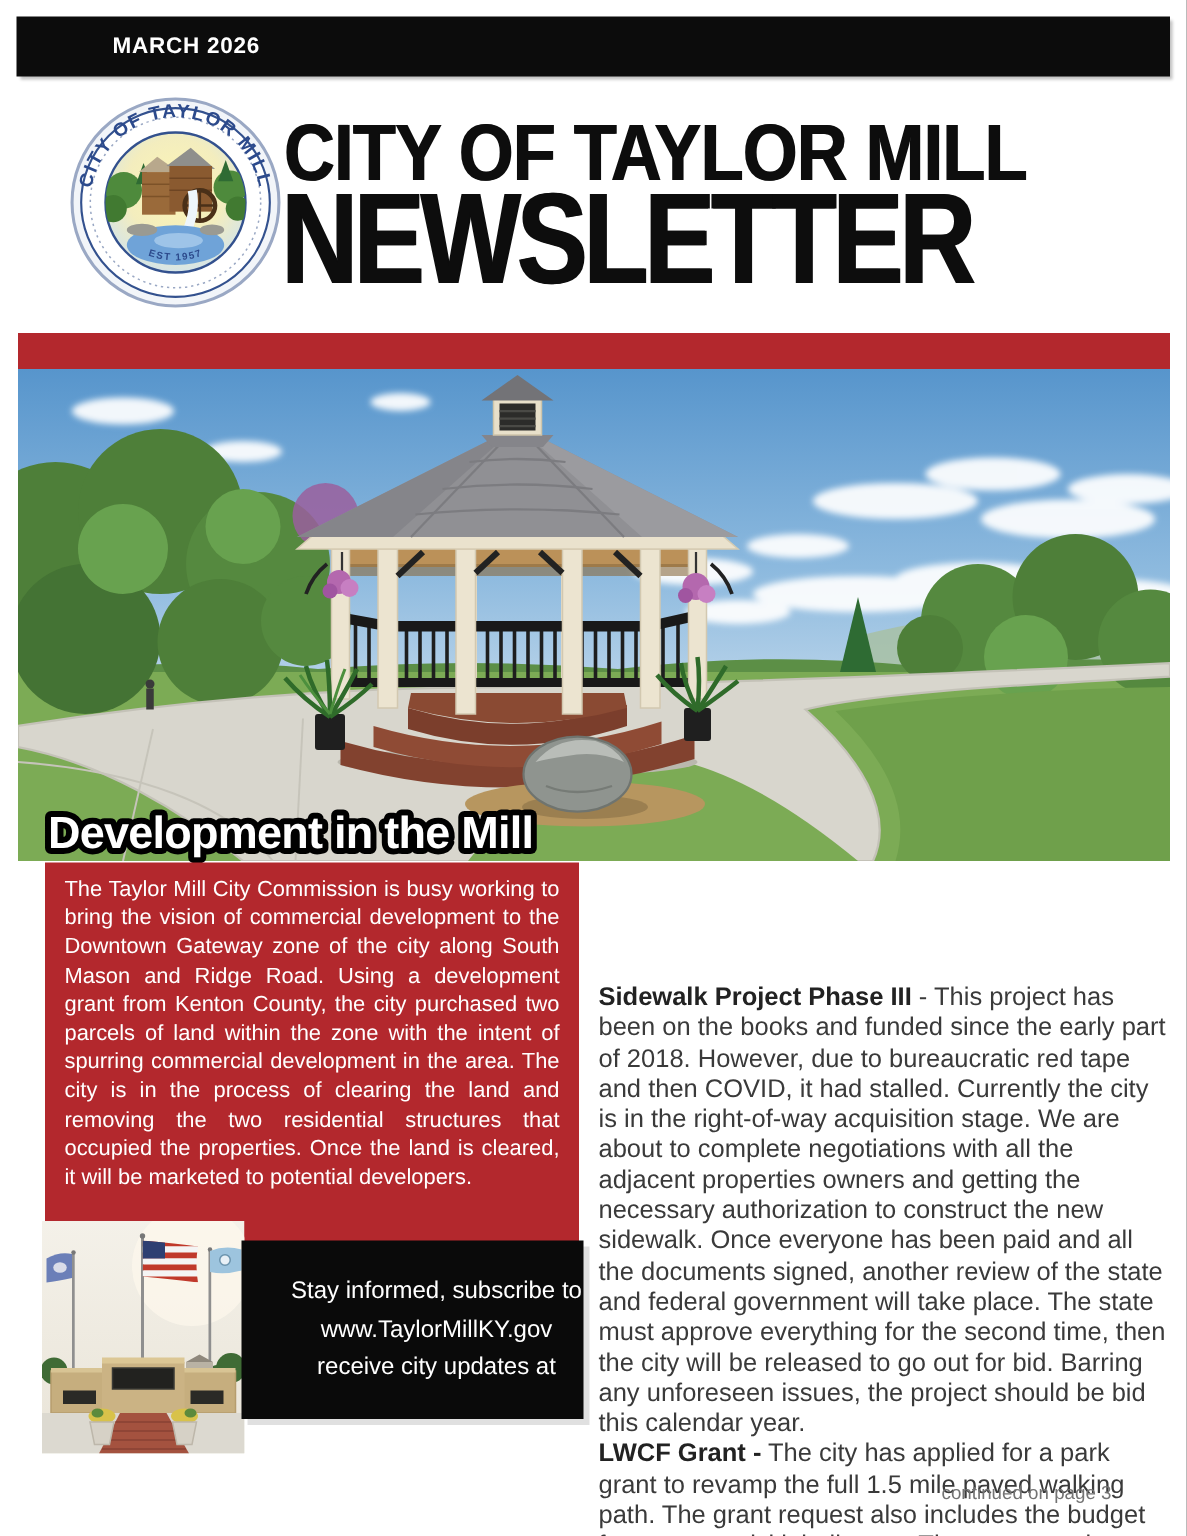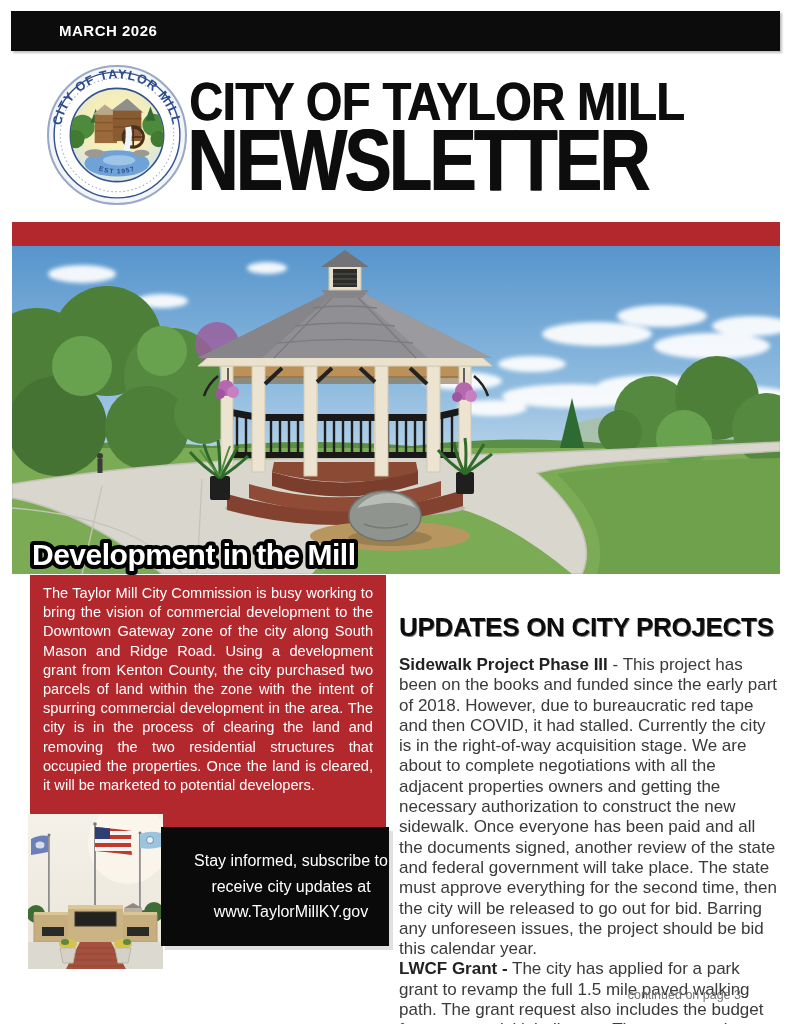--- a/index.html
+++ b/index.html
@@ -8,21 +8,21 @@
     font-family:"Liberation Sans",sans-serif;overflow:hidden;margin:0 auto;
   }
   [data-name]{box-sizing:border-box;}
 
   
   .top-bar{
     position:absolute;left:11px;top:11px;width:769px;height:40px;
     background:#0c0c0c;color:#fff;box-shadow:2px 2px 2px rgba(0,0,0,.25);
   }
   .top-bar span{
-    display:inline-block;padding-left:48px;line-height:40px;
+    display:inline-block;padding-left:64px;line-height:40px;
     font-size:15px;font-weight:bold;letter-spacing:.5px;text-align:right;
   }
 
   
   .logo-seal{position:absolute;left:46px;top:64px;}
   .mast-title1{
     position:absolute;left:189px;top:70px;font-size:46px;font-weight:bold;color:#0d0d0d;
     letter-spacing:-.5px;transform:scale(1.02,1.16);transform-origin:left top;
     text-shadow:.8px 0 0 #0d0d0d;white-space:nowrap;
   }
@@ -315,21 +315,20 @@
   </svg>
 
   <svg class="dev-title" data-name="hero-headline-banner" width="390" height="48" viewBox="0 0 390 48">
     <text x="6" y="35" font-size="30" font-weight="bold" letter-spacing="-0.5" fill="#ffffff" stroke="#000000" stroke-width="8" stroke-linejoin="round" paint-order="stroke" data-name="hero-headline">Development in the Mill</text>
   </svg>
 
   <div class="feature-box" data-name="feature-story-box">
     <span data-name="feature-story-text">The Taylor Mill City Commission is busy working to bring the vision of commercial development to the Downtown Gateway zone of the city along South Mason and Ridge Road.  Using a development grant from Kenton County, the city purchased two parcels of land within the zone with the intent of spurring commercial development in the area.  The city is in the process of clearing the land and removing the two residential structures that occupied the properties.  Once the land is cleared, it will be marketed to potential developers.</span>
   </div>
 
-  <div class="updates-heading" data-name="updates-heading">UPDATES ON CITY PROJECTS</div>
 
   <div class="updates-body" data-name="updates-body">
     <p data-name="update-item-sidewalk"><b data-name="update-item-title">Sidewalk Project Phase III</b><span data-name="update-item-separator"> - </span><span data-name="update-item-text">This project has been on the books and funded since the early part of 2018. However, due to bureaucratic red tape and then COVID, it had stalled. Currently the city is in the right-of-way acquisition stage.  We are about to complete negotiations with all the adjacent properties owners and getting the necessary authorization to construct the new sidewalk.  Once everyone has been paid and all the documents signed, another review of the state and federal government will take place.  The state must approve everything for the second time, then the city will be released to go out for bid.  Barring any unforeseen issues, the project should be bid this calendar year.</span></p>
     <p data-name="update-item-lwcf"><b data-name="update-item-title">LWCF Grant -</b><span data-name="update-item-separator"> </span><span data-name="update-item-text">The city has applied for a park grant to revamp the full 1.5 mile paved walking path.  The grant request also includes the budget for two new pickleball court. The grant requires a 50% match by the city and we hope to hear some-</span></p>
   </div>
 
   <svg class="flags-photo" data-name="flags-memorial-photo" width="135" height="155" viewBox="0 0 135 155">
     <defs>
       <linearGradient id="fsky" x1="0" y1="0" x2="0" y2="1">
         <stop offset="0%" stop-color="#f4f1e9"></stop>
@@ -396,19 +395,19 @@
       <ellipse cx="37" cy="128" rx="4" ry="3" fill="#5c8a3c"></ellipse>
       <polygon points="32,134 48,134 45,149 35,149" fill="#d6d1c6" stroke="#bdb7aa" stroke-width="1"></polygon>
       <ellipse cx="95" cy="130" rx="9" ry="5" fill="#d8c24a"></ellipse>
       <ellipse cx="99" cy="128" rx="4" ry="3" fill="#5c8a3c"></ellipse>
       <polygon points="87,134 103,134 100,149 90,149" fill="#d6d1c6" stroke="#bdb7aa" stroke-width="1"></polygon>
     </g>
   </svg>
 
   <div class="subscribe-box" data-name="subscribe-callout-box">
     <div data-name="subscribe-line">Stay informed, subscribe to</div>
+    <div data-name="subscribe-url">www.TaylorMillKY.gov</div>
     <div data-name="subscribe-line">receive city updates at</div>
-    <div data-name="subscribe-url">www.TaylorMillKY.gov</div>
   </div>
 
   <div class="continued" data-name="continued-note">continued on page 3</div>
 
 </div>
 
 </body></html>

